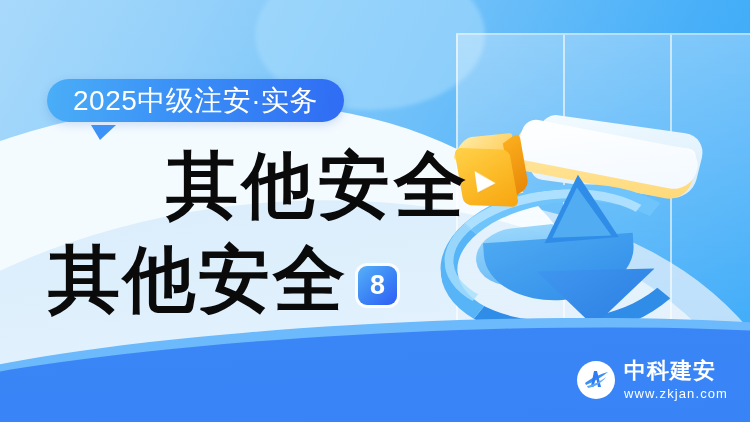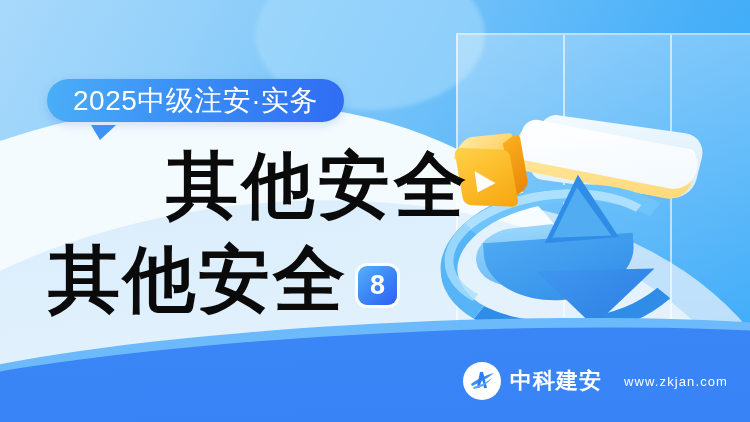--- a/index.html
+++ b/index.html
@@ -253,21 +253,21 @@
   .brand{
     position:absolute;right:22px;bottom:22px;
     display:flex;align-items:center;gap:9px;
   }
   .brand-mark{
     width:38px;height:38px;border-radius:50%;
     background:#ffffff;
     display:flex;align-items:center;justify-content:center;
     flex:0 0 auto;
   }
-  .brand-texts{display:flex;line-height:1;gap:22px;}
+  .brand-texts{display:flex;flex-direction:column;line-height:1;}
   .brand-name{
     color:#ffffff;font-weight:bold;font-size:22px;letter-spacing:1px;
     font-family:"Liberation Sans","DejaVu Sans",sans-serif;
   }
   .brand-url{
     color:#ffffff;font-size:13px;letter-spacing:1.1px;margin-top:5px;
     font-family:"Liberation Sans","DejaVu Sans",sans-serif;
   }
 </style>
 </head>

